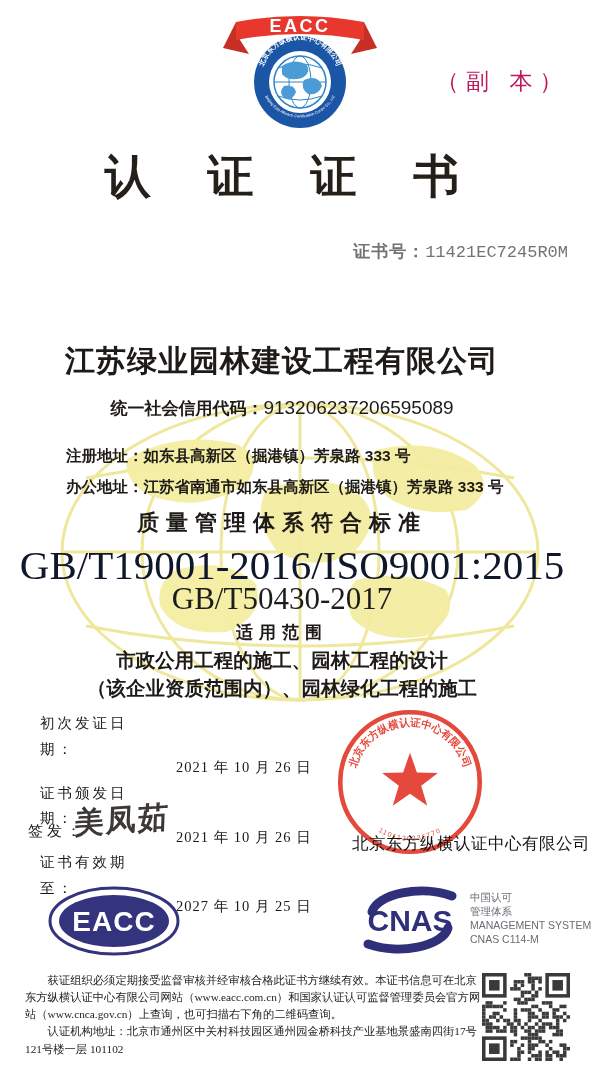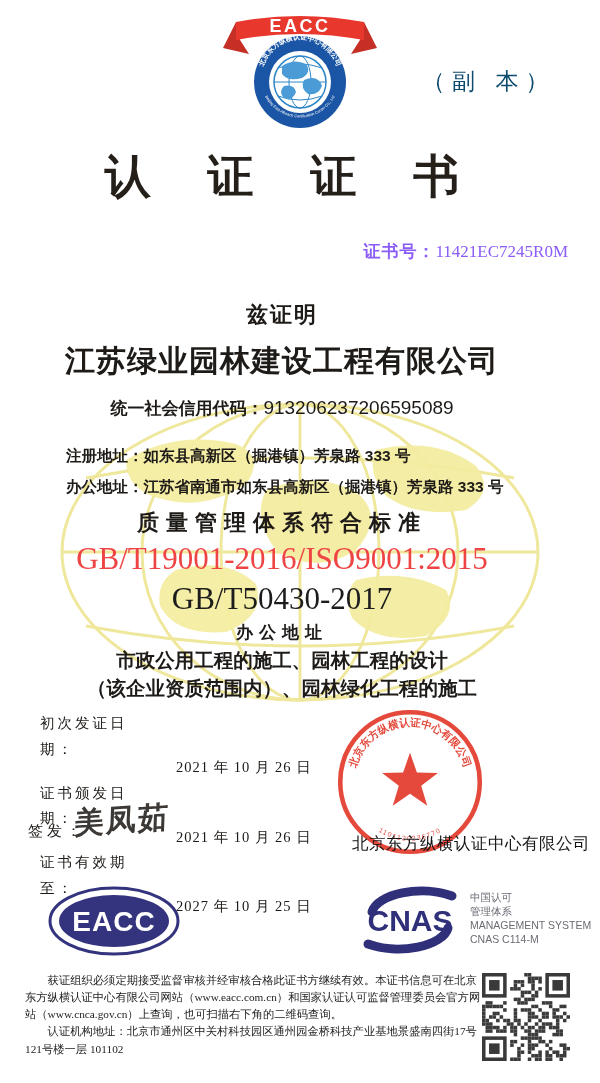--- a/index.html
+++ b/index.html
@@ -4,32 +4,32 @@
 <style>
   html,body{margin:0;padding:0;background:#888;}
   .page{position:relative;width:600px;height:1083px;background:#ffffff;margin:0 auto;
         overflow:hidden;font-family:"Liberation Sans",sans-serif;color:#1d1a17;}
   .abs{position:absolute;}
   .center{left:0;width:564px;text-align:center;}
 
   .watermark{left:56px;top:400px;z-index:0;}
   .z{position:absolute;z-index:1;}
 
-  .copy-label{left:422px;top:66px;font-size:23px;letter-spacing:7px;color:#0c4a6e;font-weight:500;}
+  .copy-label{left:436px;top:66px;font-size:23px;letter-spacing:7px;color:#be185d;font-weight:500;}
   .title{top:146px;font-size:46px;font-weight:bold;letter-spacing:22px;color:#251f1a;text-indent:22px;}
-  .cert-line{top:240px;right:32px;font-size:17px;color:#8b5cf6;font-family:Liberation Serif, serif;}
+  .cert-line{top:240px;right:32px;font-size:17px;color:#737373;font-family:Liberation Mono, monospace;}
   .cert-line .lbl{font-weight:bold;letter-spacing:1px;}
   .statement{top:300px;font-size:22px;font-weight:bold;letter-spacing:2px;}
   .company{top:341px;font-size:30px;font-weight:bold;letter-spacing:1px;}
   .credit{top:397px;font-size:17px;}
   .credit .lbl{font-weight:bold;}
   .credit .val{font-family:Liberation Sans, sans-serif;font-size:19px;}
   .addresses{left:66px;top:440px;font-size:15.5px;font-weight:bold;line-height:31px;}
   .std-heading{top:508px;font-size:22px;font-weight:bold;letter-spacing:7px;}
-  .std-line1{top:541px;font-size:31px;font-family:"Liberation Serif",serif;color:#ef4444;}
+  .std-line1{top:541px;font-size:41px;font-family:"Liberation Serif",serif;color:#0f172a;margin-left:10px;}
   .std-line2{top:581px;font-size:31px;font-family:"Liberation Serif",serif;color:#1c1c1c;}
   .scope-heading{top:621px;font-size:17px;font-weight:bold;letter-spacing:6px;}
   .scope-l1{top:647px;font-size:19.5px;font-weight:bold;}
   .scope-l2{top:675px;font-size:19.5px;font-weight:bold;}
   .dates{left:40px;top:711px;font-family:"Liberation Serif",serif;font-size:14.5px;}
   .date-row{display:flex;line-height:25.5px;}
   .date-row .lbl{letter-spacing:3px;width:122px;}
   .date-row .val{margin-left:14px;letter-spacing:1px;margin-top:44px;}
   .sign-label{left:28px;top:822px;font-family:"Liberation Serif",serif;font-size:15px;letter-spacing:4px;}
   .signature{left:74px;top:800px;font-size:30px;font-weight:bold;color:#3c3835;
@@ -104,42 +104,41 @@
   </svg>
 
   <div class="abs z copy-label">（副 本）</div>
 
   <div class="abs z center title">认 证 证 书</div>
 
   <div class="abs z cert-line">
     <span class="lbl">证书号：</span><span>11421EC7245R0M</span>
   </div>
 
-  <div class="abs z center statement">兹证明</div>
 
   <div class="abs z center company">江苏绿业园林建设工程有限公司</div>
 
   <div class="abs z center credit">
     <span class="lbl">统一社会信用代码：</span><span class="val">913206237206595089</span>
   </div>
 
   <div class="abs z addresses">
     <div>
       <span>注册地址：</span><span>如东县高新区（掘港镇）芳泉路 333 号</span>
     </div>
     <div>
       <span>办公地址：</span><span>江苏省南通市如东县高新区（掘港镇）芳泉路 333 号</span>
     </div>
   </div>
 
   <div class="abs z center std-heading">质量管理体系符合标准</div>
   <div class="abs z center std-line1">GB/T19001-2016/ISO9001:2015</div>
   <div class="abs z center std-line2">GB/T50430-2017</div>
 
-  <div class="abs z center scope-heading">办公地址</div>
+  <div class="abs z center scope-heading">适用范围</div>
   <div class="abs z center scope-l1">市政公用工程的施工、园林工程的设计</div>
   <div class="abs z center scope-l2">（该企业资质范围内）、园林绿化工程的施工</div>
 
   <div class="abs z dates">
     <div class="date-row">
       <span class="lbl">初次发证日期：</span>
       <span class="val">2021 年 10 月 26 日</span>
     </div>
     <div class="date-row">
       <span class="lbl">证书颁发日期：</span>

